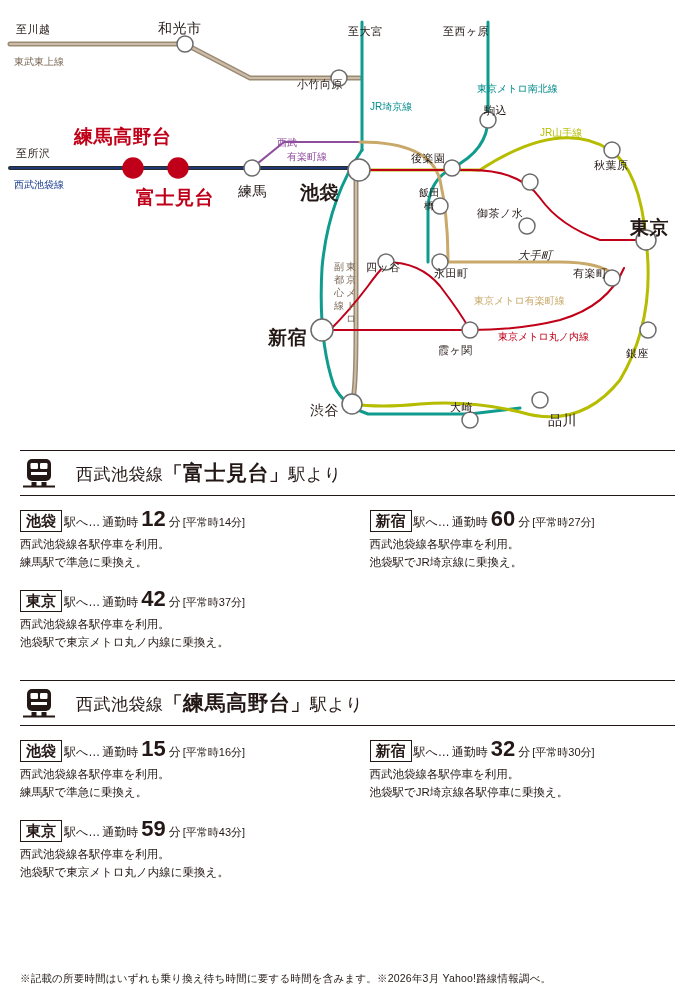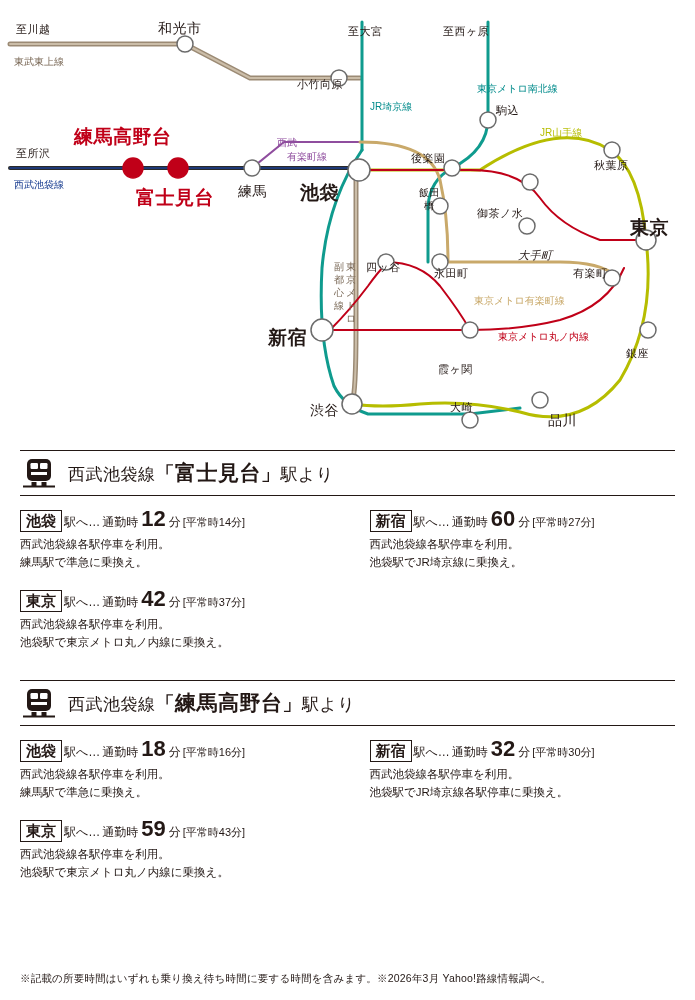--- a/index.html
+++ b/index.html
@@ -30,21 +30,21 @@
   .yellowg{color:#b6bd00;}
   .beige{color:#c9a96a;}
   .purple{color:#8f4d9e;}
 
   .highlight{color:#c00018;font-weight:bold;}
 
   
   .section{margin:0 20px;}
   .sec-head{
     border-top:1px solid #231815;border-bottom:1px solid #231815;
-    height:44px;display:flex;align-items:center;gap:12px;
+    height:44px;display:flex;align-items:center;gap:20px;
   }
   .train-icon{width:34px;height:30px;flex:none;margin-left:2px;}
   .sec-title{font-size:17px;letter-spacing:0.5px;}
   .sec-title .q{font-size:19px;font-weight:bold;}
   .sec-title .nm{font-size:21px;font-weight:bold;}
 
   .grid{display:flex;gap:0;margin-top:10px;}
   .col{width:50%;box-sizing:border-box;}
   .col.right{padding-left:22px;}
   .entry{margin-bottom:14px;}
@@ -130,21 +130,21 @@
   </svg>
 
   <div class="map-label stn sm" style="left:16px;top:22px;">至川越</div>
   <div class="map-label lbl brown" style="left:14px;top:55px;">東武東上線</div>
   <div class="map-label stn" style="left:158px;top:20px;">和光市</div>
   <div class="map-label stn sm" style="left:348px;top:24px;">至大宮</div>
   <div class="map-label stn sm" style="left:443px;top:24px;">至西ヶ原</div>
   <div class="map-label stn sm" style="left:297px;top:77px;">小竹向原</div>
   <div class="map-label lbl green" style="left:477px;top:82px;">東京メトロ南北線</div>
   <div class="map-label lbl green" style="left:370px;top:100px;">JR埼京線</div>
-  <div class="map-label stn sm" style="left:496px;top:103px;">駒込</div>
+  <div class="map-label stn sm" style="left:484px;top:103px;">駒込</div>
   <div class="map-label lbl yellowg" style="left:540px;top:126px;">JR山手線</div>
   <div class="map-label stn sm" style="left:16px;top:146px;">至所沢</div>
   <div class="map-label stn big highlight" style="left:74px;top:124px;">練馬高野台</div>
   <div class="map-label lbl purple" style="left:277px;top:136px;">西武</div>
   <div class="map-label lbl purple" style="left:287px;top:150px;">有楽町線</div>
   <div class="map-label stn sm" style="left:411px;top:151px;">後楽園</div>
   <div class="map-label stn sm" style="left:594px;top:158px;">秋葉原</div>
   <div class="map-label lbl blue" style="left:14px;top:178px;">西武池袋線</div>
   <div class="map-label stn big highlight" style="left:136px;top:185px;">富士見台</div>
   <div class="map-label stn" style="left:238px;top:183px;">練馬</div>
@@ -161,21 +161,21 @@
   <div class="map-label lbl brown" style="left:334px;top:273px;">都</div>
   <div class="map-label lbl brown" style="left:334px;top:286px;">心</div>
   <div class="map-label lbl brown" style="left:334px;top:299px;">線</div>
   <div class="map-label lbl brown" style="left:346px;top:260px;">東</div>
   <div class="map-label lbl brown" style="left:346px;top:273px;">京</div>
   <div class="map-label lbl brown" style="left:346px;top:286px;">メ</div>
   <div class="map-label lbl brown" style="left:346px;top:299px;">ト</div>
   <div class="map-label lbl brown" style="left:346px;top:312px;">ロ</div>
   <div class="map-label lbl beige" style="left:474px;top:294px;">東京メトロ有楽町線</div>
   <div class="map-label stn big" style="left:268px;top:325px;">新宿</div>
-  <div class="map-label stn sm" style="left:438px;top:362px;">霞ヶ関</div>
+  <div class="map-label stn sm" style="left:438px;top:343px;">霞ヶ関</div>
   <div class="map-label lbl red" style="left:498px;top:330px;text-align:right;">東京メトロ丸ノ内線</div>
   <div class="map-label stn sm" style="left:626px;top:346px;">銀座</div>
   <div class="map-label stn" style="left:310px;top:402px;">渋谷</div>
   <div class="map-label stn sm" style="left:450px;top:400px;">大崎</div>
   <div class="map-label stn" style="left:548px;top:412px;">品川</div>
 </div>
 
 <div class="section">
   <div class="sec-head">
     <svg class="train-icon" viewBox="0 0 34 30">
@@ -264,21 +264,21 @@
   </div>
 
   <div class="grid">
     <div class="col">
 
       <div class="entry">
         <div class="top">
           <span class="bx">池袋</span>
             <span class="to">駅へ…</span>
             <span class="t-label">通勤時</span>
-            <span class="mins">18</span>
+            <span class="mins">15</span>
             <span class="mins-unit">分</span>
             <span class="normal">[平常時16分]</span>
         </div>
         <div class="desc">
           <div>西武池袋線各駅停車を利用。</div>
           <div>練馬駅で準急に乗換え。</div>
         </div>
       </div>
 
       <div class="entry">

